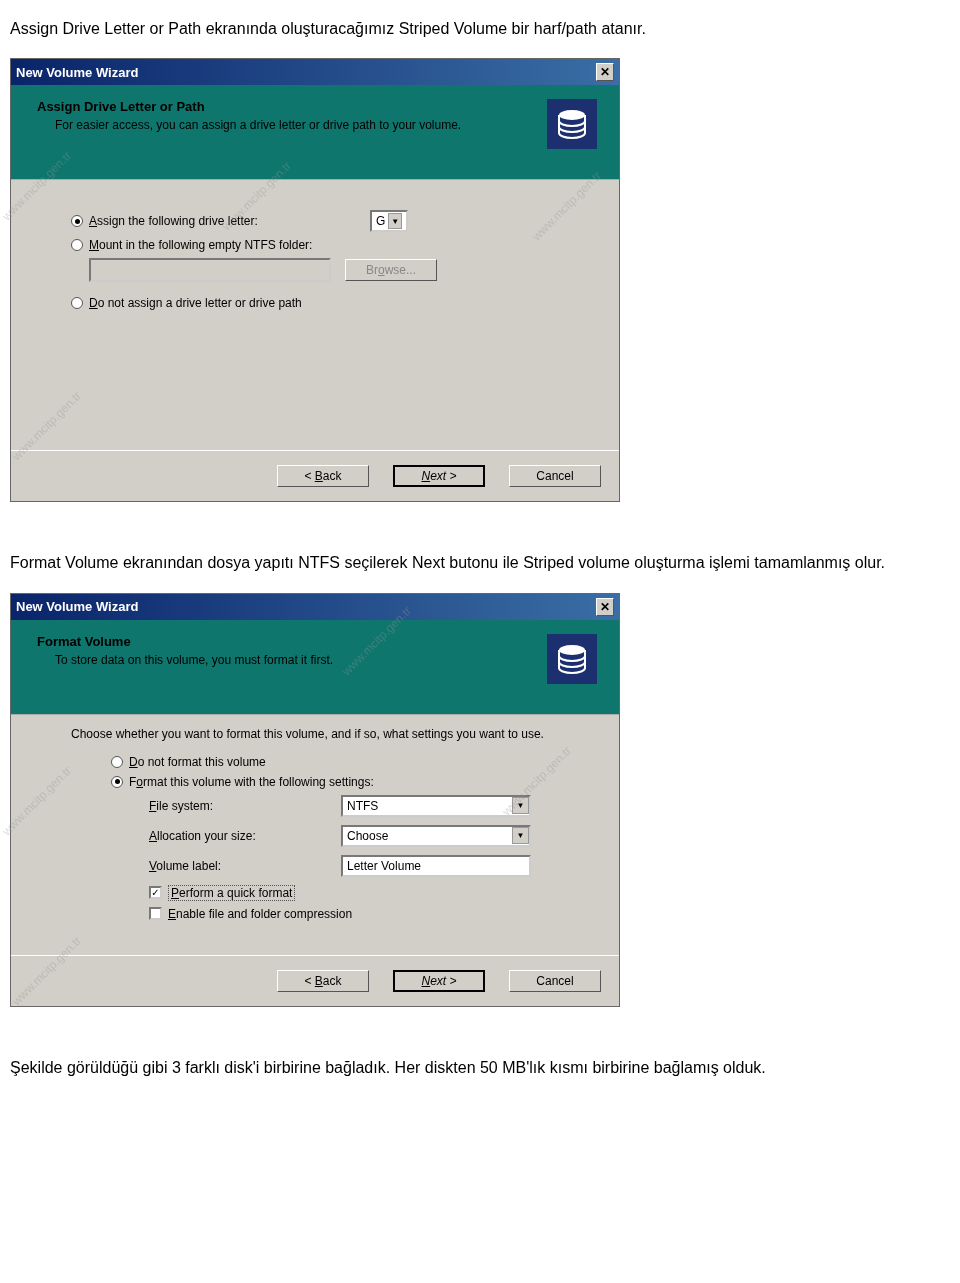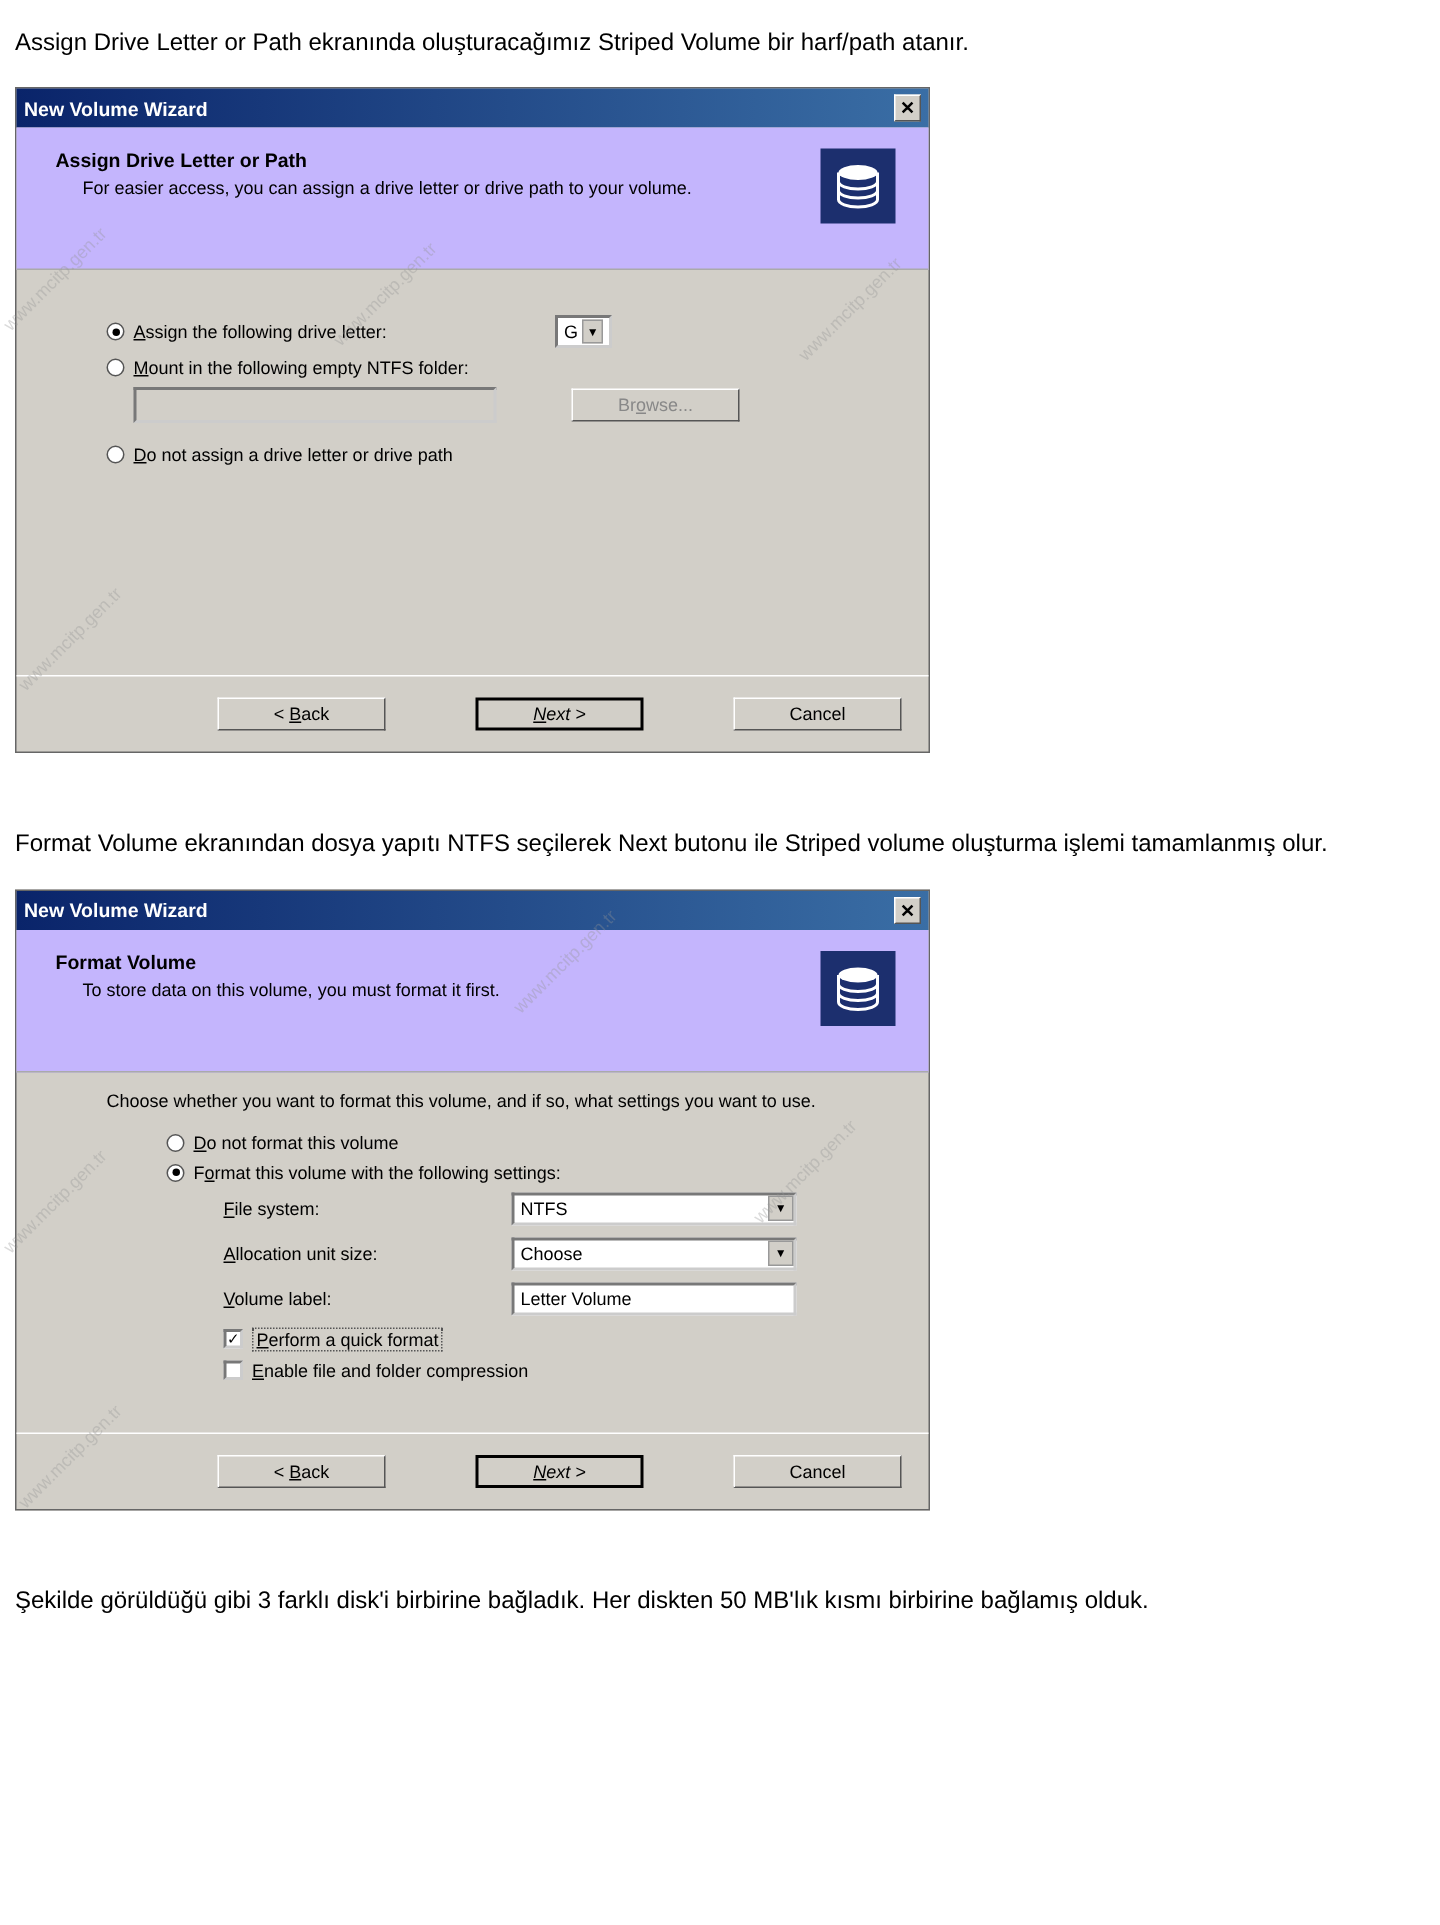--- a/index.html
+++ b/index.html
@@ -43,21 +43,21 @@
       align-items: center;
       justify-content: center;
       font-size: 12px;
       border: 1px solid #fff;
       border-right-color: #555;
       border-bottom-color: #555;
       font-family: Arial;
       font-weight: bold;
     }
     .header-section {
-      background: #c4b5fd;
+      background: #0f766e;
       padding: 14px 22px 30px 26px;
       display: flex;
       align-items: flex-start;
       justify-content: space-between;
       border-bottom: 1px solid #aaa;
     }
     .header-text { flex: 1; }
     .header-title {
       font-weight: bold;
       font-size: 13px;
@@ -149,24 +149,23 @@
     .text-input.disabled { background: #d2cfc8; }
     .browse-btn.disabled { color: #888; }
     .btn {
       font-family: Tahoma, sans-serif;
       font-size: 12px;
       background: #d2cfc8;
       border: 1px solid #fff;
       border-right-color: #555;
       border-bottom-color: #555;
       padding: 3px 0;
-      width: 112px;
+      width: 92px;
       text-align: center;
       cursor: default;
-      margin-left: 36px;
     }
     .btn.default-btn {
       border: 2px solid #000;
       padding: 2px 0;
       font-style: italic;
     }
     .button-row {
       display: flex;
       justify-content: flex-end;
       gap: 24px;
@@ -334,21 +333,21 @@
       </div>
       <div class="settings-block">
         <div class="setting-row">
           <span class="setting-label"><span class="underline">F</span><span>i</span><span>le system:</span></span>
           <span class="dropdown">
             <span>NTFS</span>
             <span class="dd-arrow">▼</span>
           </span>
         </div>
         <div class="setting-row">
-          <span class="setting-label"><span class="underline">A</span><span>llocation unit size:</span></span>
+          <span class="setting-label"><span class="underline">A</span><span>llocation your size:</span></span>
           <span class="dropdown">
             <span>Choose</span>
             <span class="dd-arrow">▼</span>
           </span>
         </div>
         <div class="setting-row">
           <span class="setting-label"><span class="underline">V</span><span>olume label:</span></span>
           <span class="text-field">Letter Volume</span>
         </div>
         <div class="checkbox-row">

